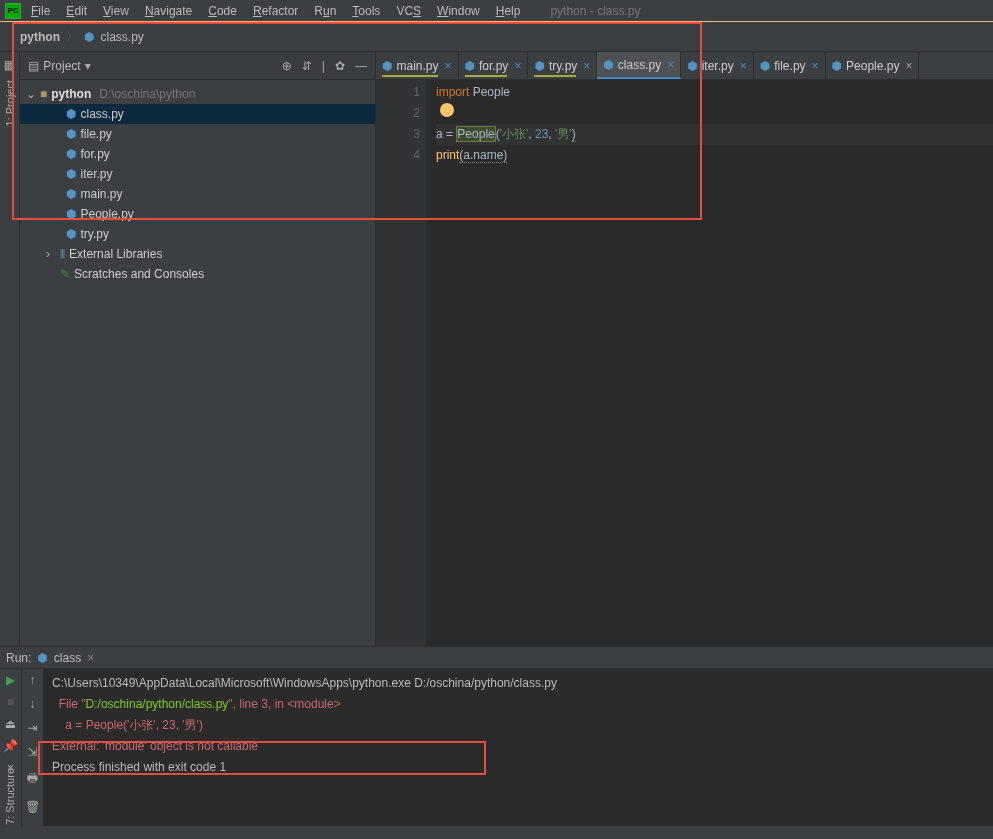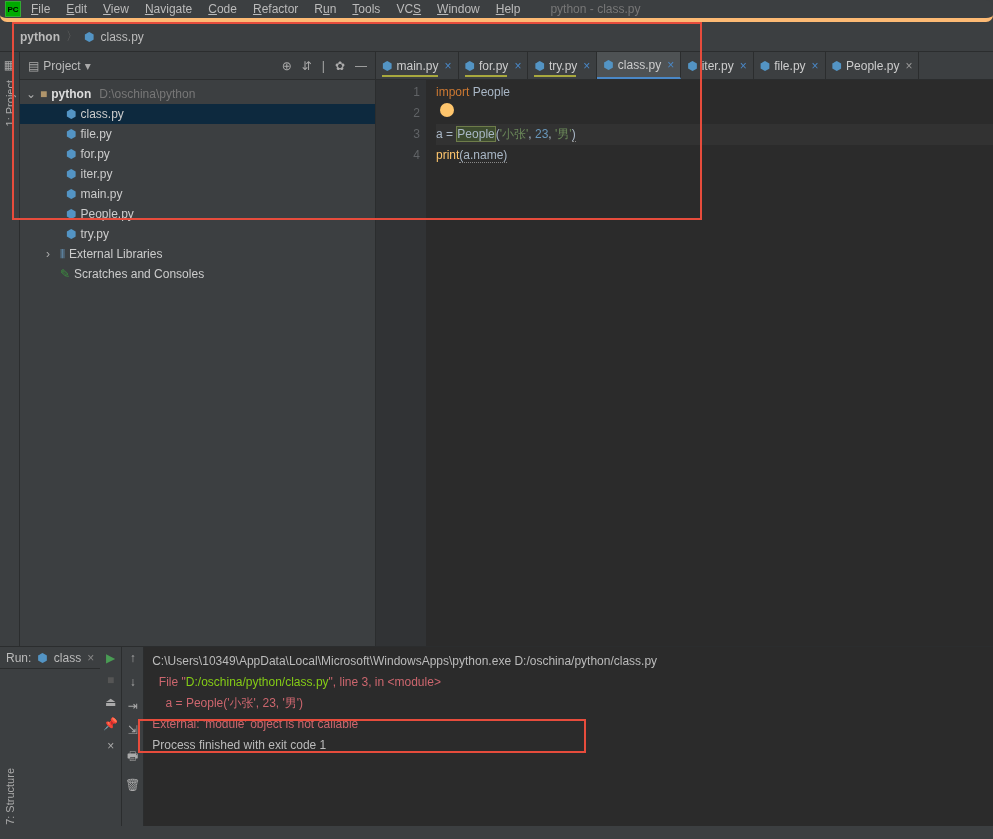--- a/index.html
+++ b/index.html
@@ -1,17 +1,17 @@
 <!DOCTYPE html>
 <html><head>
 <meta charset="utf-8">
 <style>
 * { margin: 0; padding: 0; box-sizing: border-box; font-family: "Segoe UI", sans-serif; font-size: 12px; }
 body { background: #3c3f41; color: #bbb; width: 993px; height: 839px; overflow: hidden; }
-.titlebar { height: 22px; background: #3c3f41; display: flex; align-items: center; border-bottom: 4px solid #fdba74; border-radius: 7px; }
+.titlebar { height: 22px; background: #3c3f41; display: flex; align-items: center; border-bottom: 1px solid #fdba74; }
 .titlebar .logo { width: 16px; height: 16px; background: #0a0; border: 1px solid #3a3; margin: 0 5px; display:flex;align-items:center;justify-content:center;font-size:8px;color:#000;font-weight:bold;}
 .menu { display: flex; gap: 16px; padding-left: 5px; }
 .menu span { color: #bbb; }
 .menu span u { text-decoration: underline; }
 .title { margin-left: 30px; color: #777; }
 .breadcrumb { height: 30px; display: flex; align-items: center; padding-left: 20px; gap: 6px; border-bottom: 1px solid #2b2d2e; }
 .main { display: flex; height: 594px; }
 .leftgutter { width: 20px; background: #3c3f41; border-right: 1px solid #2b2d2e; display:flex;flex-direction:column;align-items:center;gap:8px;padding-top:6px;}
 .leftgutter .rotated { writing-mode: vertical-rl; transform: rotate(180deg); font-size:11px;color:#aaa;white-space:nowrap;}
 .sidebar { width: 356px; background: #3c3f41; border-right: 1px solid #2b2d2e; display:flex;flex-direction:column;}
@@ -44,21 +44,21 @@
 .code { flex:1;padding:2px 0 0 10px;font-family:Consolas,monospace;font-size:13px;color:#a9b7c6;position:relative;}
 .code div{height:21px;line-height:21px;white-space:pre;}
 .kw{color:#cc7832;}
 .highlighted{background:#3d4b2f;border:1px solid #6e7c4a;}
 .str{color:#6a8759;}
 .num{color:#6897bb;}
 .fn{color:#ffc66d;}
 .lamp{display:inline-block;width:14px;height:14px;background:#ffc66d;border-radius:50%;margin-left:4px;}
 .hint-underline{border-bottom:1px dotted #888;}
 .caret-line{background:#323232;}
-.run { height:180px;border-top:1px solid #2b2d2e;display:flex;flex-direction:row;}
+.run { height:180px;border-top:1px solid #2b2d2e;display:flex;flex-direction:column;}
 .run-header{height:22px;display:flex;align-items:center;padding:0 6px;gap:6px;background:#3c3f41;border-bottom:1px solid #2b2d2e;}
 .run-body{flex:1;display:flex;background:#2b2b2b;}
 .run-tools{width:22px;display:flex;flex-direction:column;align-items:center;padding-top:4px;gap:8px;background:#3c3f41;border-right:1px solid #2b2d2e;}
 .run-tools2{width:22px;display:flex;flex-direction:column;align-items:center;padding-top:4px;gap:10px;background:#3c3f41;border-right:1px solid #2b2d2e;}
 .console{flex:1;padding:4px 8px;font-family:Consolas,monospace;font-size:13px;color:#bbb;position:relative;}
 .console div{white-space:pre;line-height:21px;}
 .err{color:#cc666e;}
 .link{color:#84cc16;}
 .red-box1{position:absolute;border:2px solid #e74c3c;left:12px;top:22px;width:690px;height:198px;pointer-events:none;z-index:100;}
 .red-box2{position:absolute;border:2px solid #e74c3c;pointer-events:none;z-index:100;}

